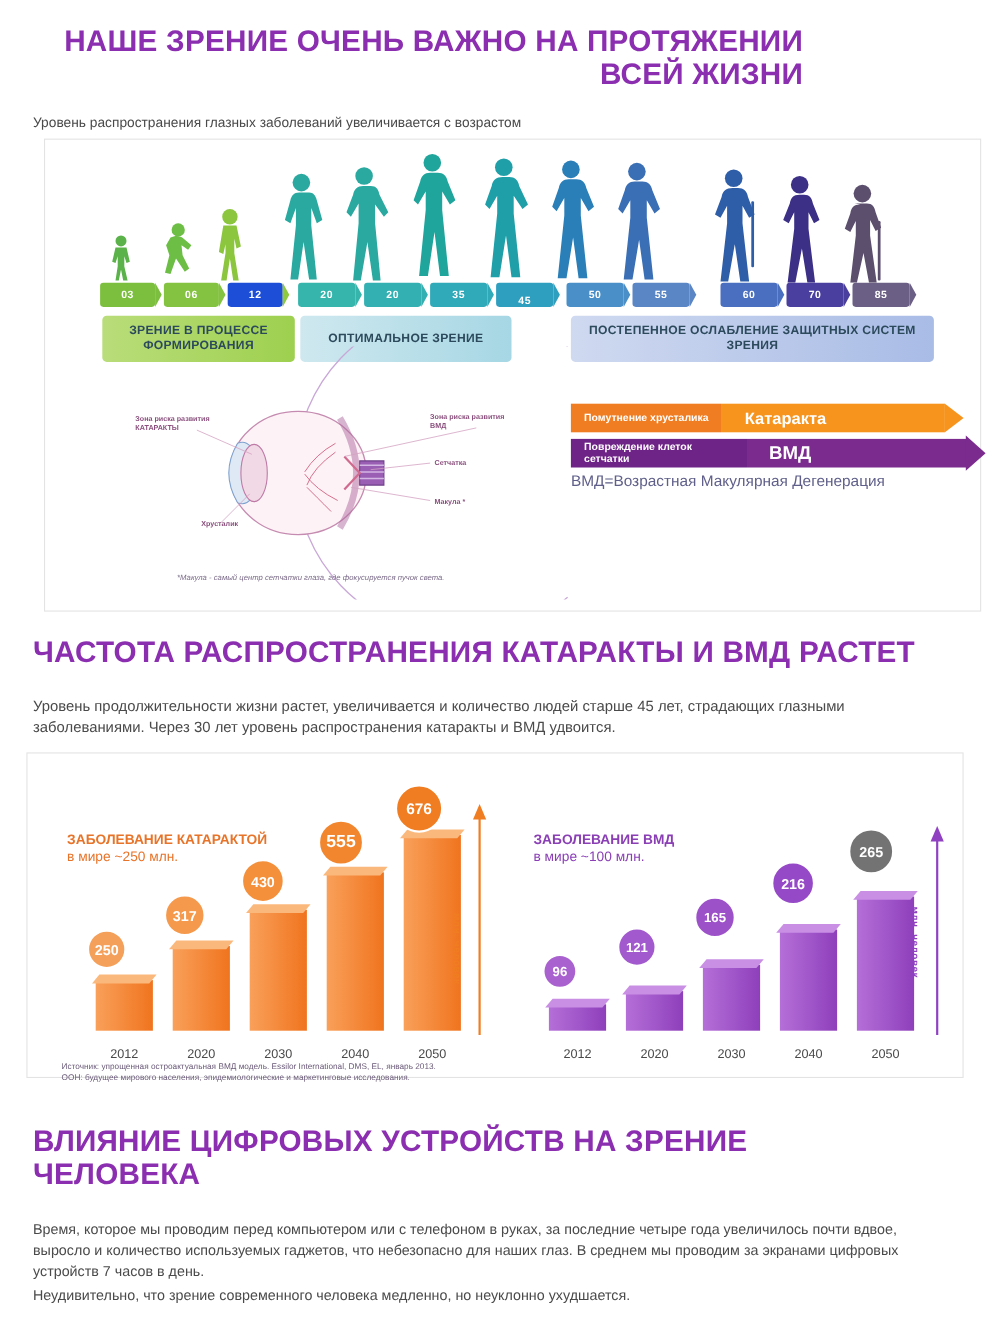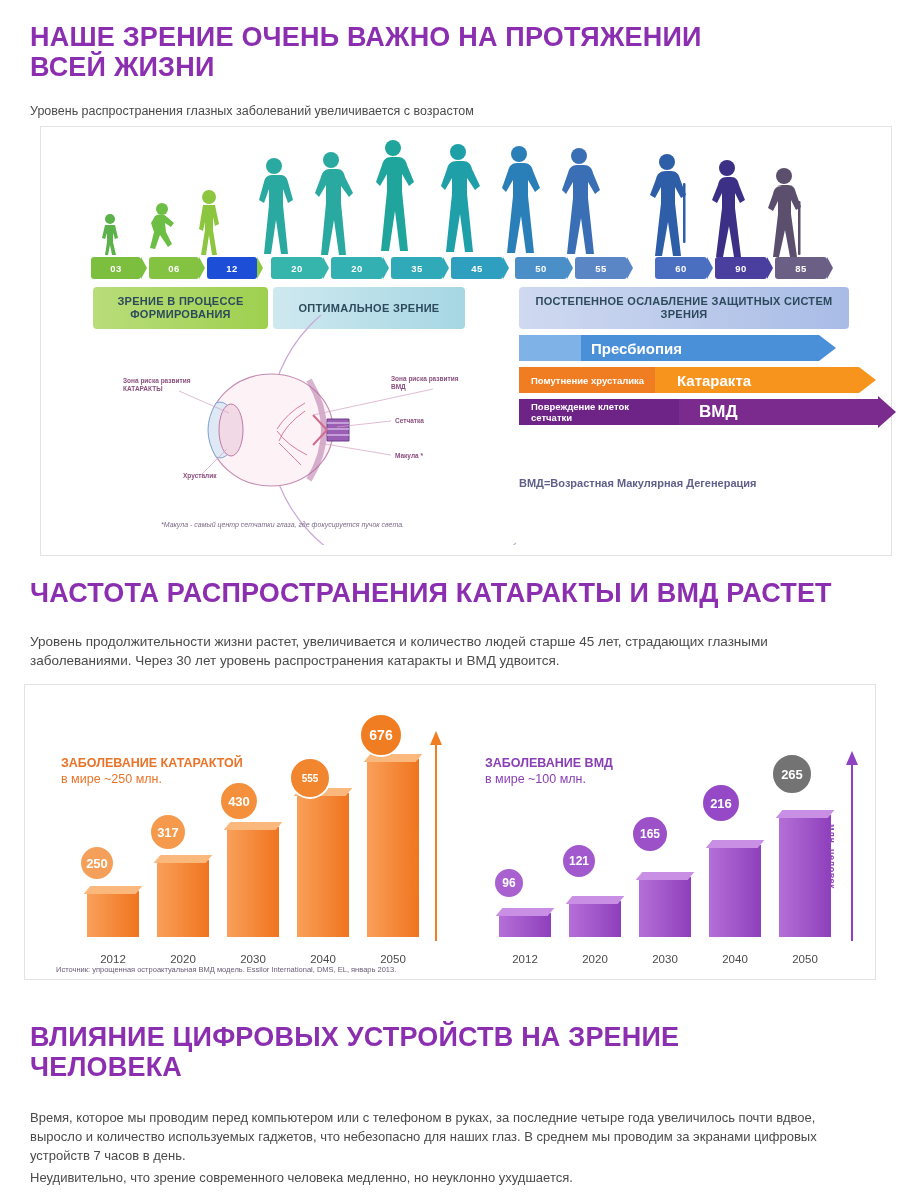--- a/index.html
+++ b/index.html
@@ -23,21 +23,21 @@
     margin:0;
     letter-spacing:0.2px;
   }
   .lead {
     font-size:13.5px;
     color:#4a4a4a;
     line-height:19px;
   }
 
   
-  #block1-title { position:absolute; left:30px; top:22px; width:700px; }
+  #block1-title { position:absolute; left:30px; top:22px; width:700px;text-align:right; }
   #block1-sub  { position:absolute; left:30px; top:104px; width:760px; font-size:12.5px; color:#4a4a4a; }
   #panel1 {
     position:absolute; left:40px; top:126px; width:852px; height:430px;
     background:#ffffff; border:1px solid #e3e3e3;
   }
 
   
   #people { position:absolute; left:0; top:0; width:852px; height:130px; }
   .person { position:absolute; bottom:0; }
 
@@ -69,21 +69,21 @@
     display:flex; align-items:center;
     color:#fff; font-weight:bold;
   }
   .cond-arrow .label { padding-left:10px; font-size:15px; }
   .cond-head {
     position:absolute; right:-17px; top:50%; transform:translateY(-50%);
     width:0; height:0; border-top:13px solid transparent; border-bottom:13px solid transparent;
   }
 
   .foot-note {
-    position:absolute; font-size:11px; color:#5f5f8a; font-weight:bold;margin-top:48px;
+    position:absolute; font-size:14px; color:#5f5f8a; font-weight:normal;
   }
 
   
   #eyewrap { position:absolute; left:20px; top:188px; width:470px; height:230px; }
 
   
   #block2-title { position:absolute; left:30px; top:578px; width:840px; }
   #block2-lead { position:absolute; left:30px; top:632px; width:830px; }
   #panel2 { position:absolute; left:24px; top:684px; width:852px; height:296px; background:#fff; border:1px solid #e3e3e3; }
   .chart-title { font-size:12.5px; font-weight:bold; line-height:16px;margin-top:44px; }
@@ -216,54 +216,50 @@
         </div>
       <div class="age-pill" style="left:180px; width:52px; background:#35b5ac; color:#35b5ac;">
           <span style="color:#fff">20</span>
         </div>
       <div class="age-pill" style="left:240px; width:52px; background:#32b0b2; color:#32b0b2;">
           <span style="color:#fff">20</span>
         </div>
       <div class="age-pill" style="left:300px; width:52px; background:#30a9b8; color:#30a9b8;">
           <span style="color:#fff">35</span>
         </div>
-      <div class="age-pill" style="left:360px; width:52px; background:#2f9fc0; color:#2f9fc0;">
+      <div class="age-pill" style="left:360px; width:52px; background:#2f9fc0; color:#2f9fc0;align-items:flex-end;">
           <span style="color:#fff">45</span>
         </div>
       <div class="age-pill" style="left:424px; width:52px; background:#4a8fc8; color:#4a8fc8;">
           <span style="color:#fff">50</span>
         </div>
       <div class="age-pill" style="left:484px; width:52px; background:#5a86c6; color:#5a86c6;">
           <span style="color:#fff">55</span>
         </div>
       <div class="age-pill" style="left:564px; width:52px; background:#4a6fc0; color:#4a6fc0;">
           <span style="color:#fff">60</span>
         </div>
       <div class="age-pill" style="left:624px; width:52px; background:#4a3f9e; color:#4a3f9e;">
-          <span style="color:#fff">90</span>
+          <span style="color:#fff">70</span>
         </div>
       <div class="age-pill" style="left:684px; width:52px; background:#6b5f85; color:#6b5f85;">
           <span style="color:#fff">85</span>
         </div>
     </div>
 
     <div class="stage" style="left:52px; top:160px; width:175px; background:linear-gradient(to right,#b9dd7a,#9ed04f);">
       <span>ЗРЕНИЕ В ПРОЦЕССЕ ФОРМИРОВАНИЯ</span>
     </div>
     <div class="stage" style="left:478px; top:160px; width:330px; background:linear-gradient(to right,#cfd9f0,#a9bce6);">
       <span>ПОСТЕПЕННОЕ ОСЛАБЛЕНИЕ ЗАЩИТНЫХ СИСТЕМ ЗРЕНИЯ</span>
     </div>
     <div class="stage" style="left:232px; top:160px; width:192px; background:linear-gradient(to right,#cfe8ef,#a6d7e4);">
       <span>ОПТИМАЛЬНОЕ ЗРЕНИЕ</span>
     </div>
 
-    <div class="cond-arrow" style="left:478px; top:208px; width:300px; background:linear-gradient(to right,#7fb3e8 0 62px,#4a90d9 62px);">
-      <span class="label" style="padding-left:72px;">Пресбиопия</span>
-      <span class="cond-head" style="border-left:17px solid #4a90d9;"></span>
-    </div>
     <div class="cond-arrow" style="left:478px; top:240px; width:340px; background:linear-gradient(to right,#f07d21 0 136px,#f7941e 136px);">
       <span style="padding-left:12px; font-size:9.5px; line-height:11px; width:130px;">Помутнение хрусталика</span>
       <span class="label" style="padding-left:28px;">Катаракта</span>
       <span class="cond-head" style="border-left:17px solid #f7941e;"></span>
     </div>
     <div class="cond-arrow" style="left:478px; top:272px; width:360px; background:linear-gradient(to right,#6e2387 0 160px,#7b2a8e 160px);">
       <span style="padding-left:12px; font-size:9.5px; line-height:11px; width:150px;">Повреждение клеток сетчатки</span>
       <span class="label" style="padding-left:30px; font-size:17px;">ВМД</span>
       <span class="cond-head" style="border-left:18px solid #7b2a8e; border-top:16px solid transparent; border-bottom:16px solid transparent;"></span>
     </div>
@@ -335,21 +331,21 @@
         <div class="top" style="background:#fbb87c; transform:skewX(-40deg);"></div>
       </div>
       <div class="bar" style="left:342px; width:52px; height:178px;">
         <div class="front" style="height:178px; background:linear-gradient(to right,#f9a05a,#f0741e);"></div>
         <div class="top" style="background:#fbb87c; transform:skewX(-40deg);"></div>
       </div>
 
       <div class="bubble" style="left:54px; top:160px; width:36px; height:36px; font-size:13px; background:#f5a05a;">250</div>
       <div class="bubble" style="left:124px; top:128px; width:38px; height:38px; font-size:13px; background:#f59a4c;">317</div>
       <div class="bubble" style="left:194px; top:96px; width:40px; height:40px; font-size:13px; background:#f4903c;">430</div>
-      <div class="bubble" style="left:264px; top:72px; width:42px; height:42px; font-size:10px; background:#f2862e;">555</div>
+      <div class="bubble" style="left:264px; top:60px; width:42px; height:42px; font-size:16px; background:#f2862e;">555</div>
       <div class="bubble" style="left:334px; top:28px; width:44px; height:44px; font-size:14px; background:#f07d21;">676</div>
 
       <div class="yearlbl" style="left:58px; width:60px;">2012</div>
       <div class="yearlbl" style="left:128px; width:60px;">2020</div>
       <div class="yearlbl" style="left:198px; width:60px;">2030</div>
       <div class="yearlbl" style="left:268px; width:60px;">2040</div>
       <div class="yearlbl" style="left:338px; width:60px;">2050</div>
 
       <svg style="position:absolute; left:404px; bottom:40px;" width="14" height="210">
         <path d="M7 210 L7 10" stroke="#f07d21" stroke-width="2"></path>
@@ -400,20 +396,21 @@
       <svg style="position:absolute; left:396px; bottom:40px;" width="14" height="190">
         <path d="M7 190 L7 10" stroke="#8f41c2" stroke-width="2"></path>
         <path d="M7 0 L13 14 L1 14 Z" fill="#8f41c2"></path>
       </svg>
       <div class="axis-label" style="left:378px; bottom:92px; color:#8f41c2;">млн. человек</div>
     </div>
   </div>
 
   <div id="sources">
     <div>Источник: упрощенная остроактуальная ВМД модель. Essilor International, DMS, EL, январь 2013.</div>
+    <div>ООН: будущее мирового населения, эпидемиологические и маркетинговые исследования.</div>
   </div>
 
   <h1 class="section-title" id="block3-title">ВЛИЯНИЕ ЦИФРОВЫХ УСТРОЙСТВ НА ЗРЕНИЕ ЧЕЛОВЕКА</h1>
   <div id="block3-body">
     <p>Время, которое мы проводим перед компьютером или с телефоном в руках, за последние четыре года увеличилось почти вдвое, выросло и количество используемых гаджетов, что небезопасно для наших глаз. В среднем мы проводим за экранами цифровых устройств 7 часов в день.</p>
     <p>Неудивительно, что зрение современного человека медленно, но неуклонно ухудшается.</p>
   </div>
 
 </div>
 

